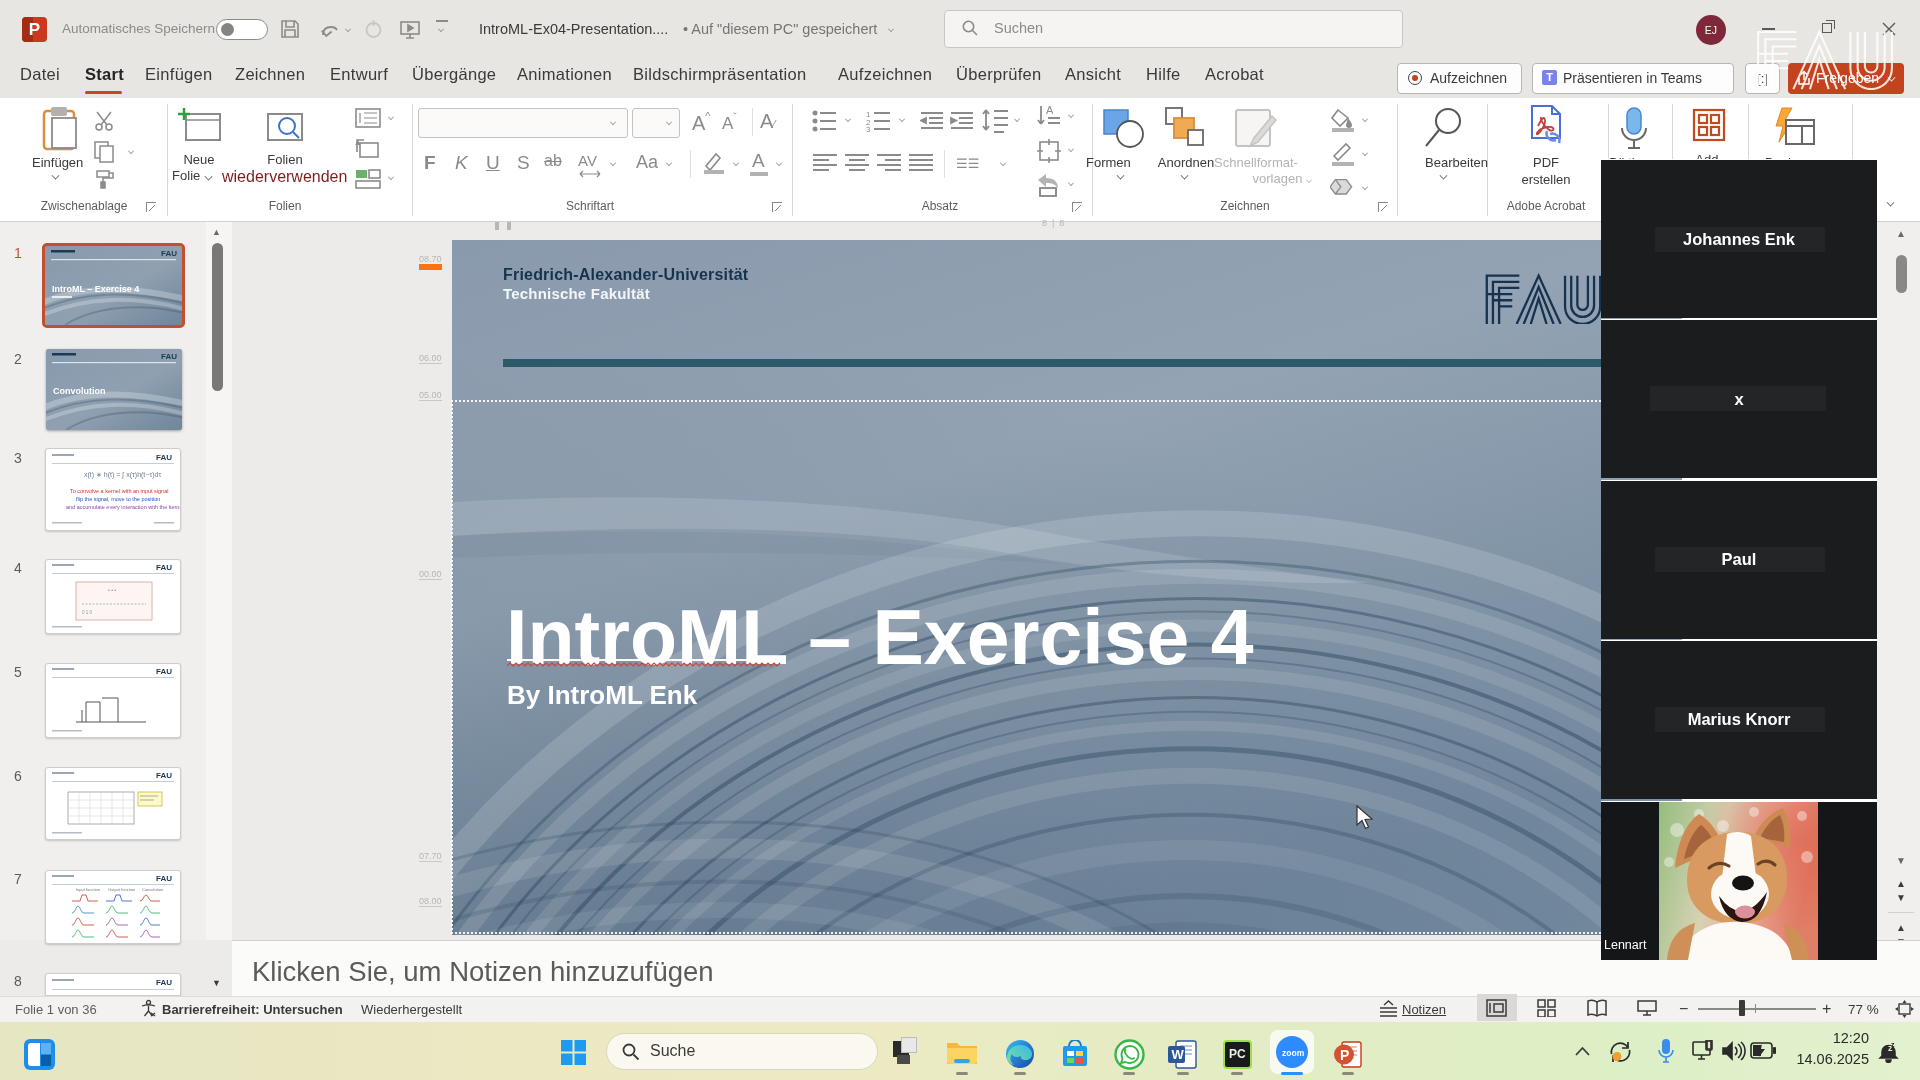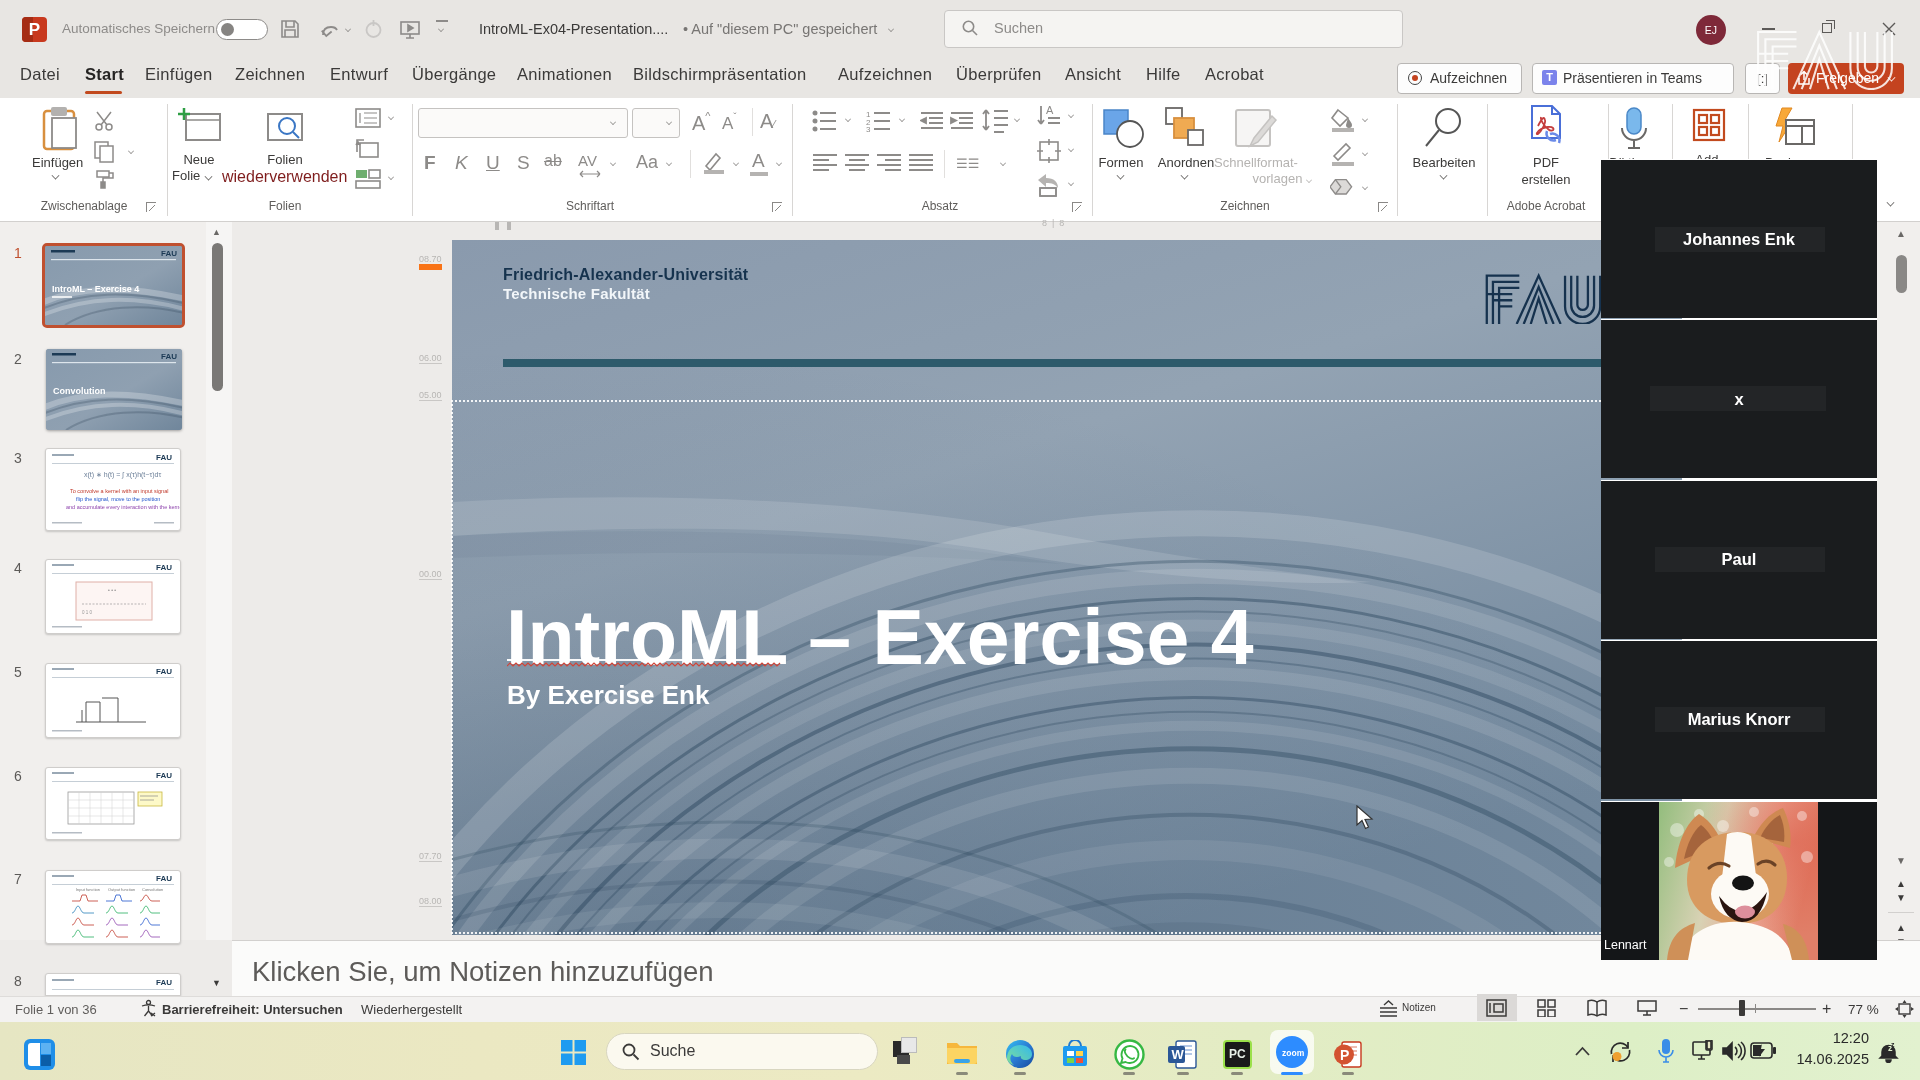--- a/index.html
+++ b/index.html
@@ -260,21 +260,21 @@
       <path d="M4 16h16v8H4z"></path>
     </svg>
 <span class="chevs abs" style="left:1068px;top:180px;"></span>
 <div class="glabel" style="left:890px;top:199px;width:100px;">Absatz</div>
 <div class="launcher" style="left:1072px;top:202px;"></div>
 
 <svg class="abs" style="left:1100px;top:106px;" width="48" height="46" viewBox="0 0 48 46">
       <rect x="4" y="4" width="24" height="24" fill="#6aa5e8" stroke="#4a85c8" stroke-width="1.5"></rect>
       <circle cx="30" cy="28" r="13" fill="#fff" stroke="#555" stroke-width="1.8"></circle>
     </svg>
-<div class="abs" style="left:1086px;top:155px;width:70px;text-align:center;font-size:13px;color:#3b3a39;">Formen</div>
+<div class="abs" style="left:1086px;top:155px;width:70px;font-size:13px;color:#3b3a39;">Formen</div>
 <span class="chev abs" style="left:1117px;top:172px;"></span>
 <svg class="abs" style="left:1162px;top:106px;" width="48" height="46" viewBox="0 0 48 46">
       <rect x="4" y="2" width="16" height="16" fill="#fff" stroke="#6a6866" stroke-width="1.8"></rect>
       <rect x="12" y="12" width="20" height="20" fill="#f0aa52" stroke="#d88f3e" stroke-width="1.8"></rect>
       <rect x="26" y="24" width="15" height="15" fill="#fff" stroke="#6a6866" stroke-width="1.8"></rect>
     </svg>
 <div class="abs" style="left:1146px;top:155px;width:80px;text-align:center;font-size:13px;color:#3b3a39;">Anordnen</div>
 <span class="chev abs" style="left:1181px;top:172px;"></span>
 <svg class="abs" style="left:1232px;top:106px;" width="48" height="48" viewBox="0 0 48 48">
       <rect x="4" y="4" width="34" height="36" rx="2" fill="#f6f5f4" stroke="#c5c3c1" stroke-width="2"></rect>
@@ -298,21 +298,21 @@
       <path d="M6 4l6 8-6 8" transform="scale(0.9)" fill="none" stroke="#8d8b89" stroke-width="1.5"></path>
     </svg>
 <span class="chevs abs" style="left:1362px;top:184px;"></span>
 <div class="glabel" style="left:1190px;top:199px;width:110px;">Zeichnen</div>
 <div class="launcher" style="left:1378px;top:202px;"></div>
 
 <svg class="abs" style="left:1424px;top:106px;" width="42" height="46" viewBox="0 0 42 46" fill="none" stroke="#555" stroke-width="2">
       <circle cx="24" cy="15" r="12"></circle>
       <path d="M15 24L2 40"></path>
     </svg>
-<div class="abs" style="left:1400px;top:155px;width:88px;text-align:center;font-size:13px;color:#3b3a39;">Bearbeiten</div>
+<div class="abs" style="left:1400px;top:155px;width:88px;text-align:right;font-size:13px;color:#3b3a39;">Bearbeiten</div>
 <span class="chev abs" style="left:1440px;top:172px;"></span>
 
 <svg class="abs" style="left:1524px;top:104px;" width="44" height="48" viewBox="0 0 44 48">
       <path d="M8 2h20l8 8v24H8z" fill="#fff" stroke="#4a6fd8" stroke-width="2"></path>
       <path d="M28 2v8h8" fill="none" stroke="#4a6fd8" stroke-width="2"></path>
       <path d="M14 22c4-8 6-10 7-6 1 3-4 12-7 14-2 1-2-2 3-5 4-2 10-3 12-1s-2 4-5 1c-3-2-8-9-7-12" fill="none" stroke="#c43e3e" stroke-width="1.8"></path>
       <path d="M26 30a7 7 0 019 9M32 36a7 7 0 01-9-9" fill="none" stroke="#6a8ae8" stroke-width="2.5"></path>
     </svg>
 <div class="abs" style="left:1500px;top:155px;width:92px;text-align:center;font-size:13px;color:#3b3a39;">PDF</div>
 <div class="abs" style="left:1500px;top:172px;width:92px;text-align:center;font-size:13px;color:#3b3a39;">erstellen</div>
@@ -563,21 +563,21 @@
 </g>
 </svg>
 
 <div class="abs" style="left:451px;top:400px;width:1238px;height:534px;border:2px dotted rgba(255,255,255,0.9);"></div>
 
 <div class="abs" style="left:506px;top:593px;font-size:77px;font-weight:bold;color:#ffffff;">Intro<span style="border-bottom:0">ML</span> – Exercise 4</div>
 <div class="abs" style="left:507px;top:659px;width:276px;height:2px;background:rgba(255,255,255,0.95);"></div>
 <svg class="abs" style="left:507px;top:662px;" width="276" height="6" viewBox="0 0 276 6">
       <path d="M0 4 l3 -3 l3 3 l3 -3 l3 3 l3 -3 l3 3 l3 -3 l3 3 l3 -3 l3 3 l3 -3 l3 3 l3 -3 l3 3 l3 -3 l3 3 l3 -3 l3 3 l3 -3 l3 3 l3 -3 l3 3 l3 -3 l3 3 l3 -3 l3 3 l3 -3 l3 3 l3 -3 l3 3 l3 -3 l3 3 l3 -3 l3 3 l3 -3 l3 3 l3 -3 l3 3 l3 -3 l3 3 l3 -3 l3 3 l3 -3 l3 3 l3 -3 l3 3 l3 -3 l3 3 l3 -3 l3 3 l3 -3 l3 3 l3 -3 l3 3 l3 -3 l3 3 l3 -3 l3 3 l3 -3 l3 3 l3 -3 l3 3 l3 -3 l3 3 l3 -3 l3 3 l3 -3 l3 3 l3 -3 l3 3 l3 -3 l3 3 l3 -3 l3 3 l3 -3 l3 3 l3 -3 l3 3 l3 -3 l3 3 l3 -3 l3 3 l3 -3 l3 3 l3 -3 l3 3 l3 -3 l3 3 l3 -3 l3 3 l3 -3" fill="none" stroke="#d04437" stroke-width="1.2"></path>
     </svg>
-<div class="abs" style="left:507px;top:680px;font-size:26px;font-weight:bold;color:#ffffff;">By Exercise Enk</div>
+<div class="abs" style="left:507px;top:680px;font-size:26px;font-weight:bold;color:#ffffff;">By IntroML Enk</div>
 
 <svg class="abs" style="left:1355px;top:805px;" width="22" height="26" viewBox="0 0 22 26">
       <path d="M2 1 L2 20 L7 15.5 L10.5 23.5 L13.5 22 L10 14.5 L17 14 Z" fill="#ffffff" stroke="#333" stroke-width="1.2"></path>
     </svg>
 
 <div class="abs" style="left:1877px;top:222px;width:43px;height:718px;background:#f1efed;"></div>
 <span class="chev abs" style="left:1887px;top:199px;"></span>
 <div class="abs" style="left:1896px;top:228px;font-size:10px;color:#6a6866;">▲</div>
 <div class="abs" style="left:1896px;top:255px;width:11px;height:38px;background:#8a8886;border-radius:6px;"></div>
 <div class="abs" style="left:1896px;top:855px;font-size:10px;color:#6a6866;">▼</div>
@@ -598,21 +598,21 @@
       <circle cx="9.5" cy="3.5" r="2"></circle>
       <path d="M3 7c4-1.5 9-1.5 13 0M9.5 7v5M9.5 12l-4 5M9.5 12l4 5"></path>
       <path d="M12 14l4 3M16 14l-4 3"></path>
     </svg>
 <div class="abs" style="left:162px;top:1002px;font-size:13px;font-weight:bold;color:#3b3a39;">Barrierefreiheit: Untersuchen</div>
 <div class="abs" style="left:361px;top:1002px;font-size:13px;color:#3b3a39;">Wiederhergestellt</div>
 <svg class="abs" style="left:1379px;top:1000px;" width="19" height="18" viewBox="0 0 19 18" stroke="#3b3a39" fill="none" stroke-width="1.4">
       <path d="M1 16h17M1 12h17M1 8h17"></path>
       <path d="M5 5l4.5-4L14 5"></path>
     </svg>
-<div class="abs" style="left:1402px;top:1002px;font-size:10px;color:#3b3a39;">Notizen</div>
+<div class="abs" style="left:1402px;top:1002px;font-size:13px;color:#3b3a39;text-decoration:underline;">Notizen</div>
 <div class="abs" style="left:1477px;top:994px;width:40px;height:27px;background:#dbd9d7;"></div>
 <svg class="abs" style="left:1486px;top:999px;" width="21" height="18" viewBox="0 0 21 18" fill="none" stroke="#3b3a39" stroke-width="1.5">
       <rect x="1" y="1" width="19" height="16"></rect>
       <rect x="8" y="5" width="9" height="8"></rect>
       <path d="M4 4v10"></path>
     </svg>
 <svg class="abs" style="left:1537px;top:999px;" width="19" height="18" viewBox="0 0 19 18" fill="none" stroke="#3b3a39" stroke-width="1.5">
       <rect x="1" y="1" width="7" height="7"></rect>
       <rect x="11" y="1" width="7" height="7"></rect>
       <rect x="1" y="11" width="7" height="7"></rect>

